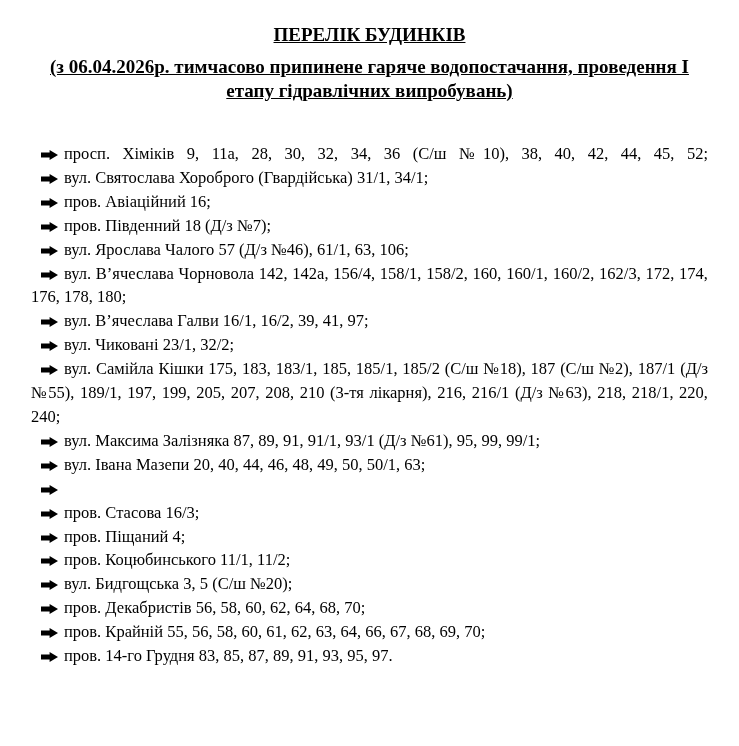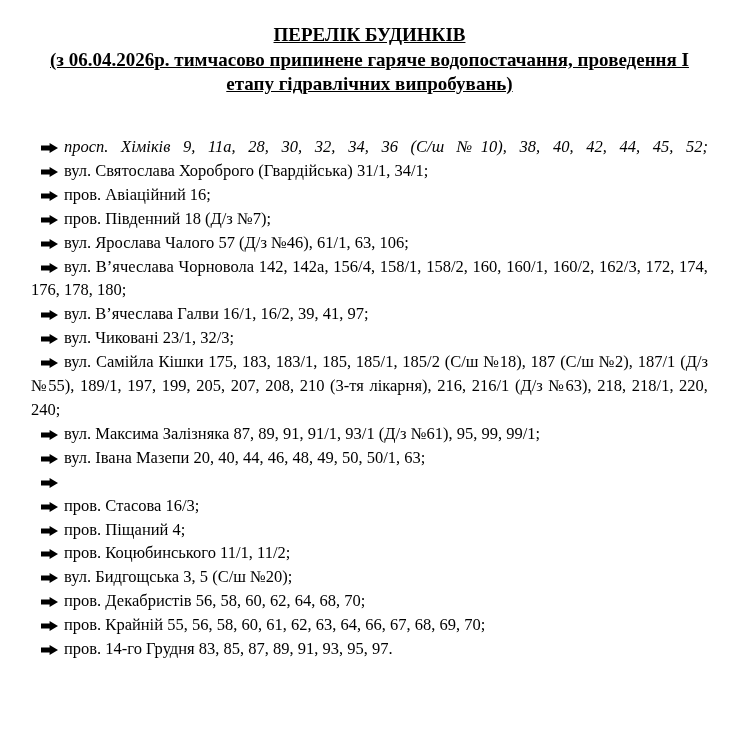--- a/index.html
+++ b/index.html
@@ -26,38 +26,37 @@
     font-size: 19px;
     line-height: 26px;
     text-decoration: underline;
     margin: 0;
   }
   .doc-subtitle {
     text-align: center;
     font-weight: bold;
     font-size: 19px;
     line-height: 24px;
-    margin: 0;
+    margin: 7px;
   }
   .doc-subtitle .sub-line {
     text-decoration: underline;
   }
   .building-list {
     margin-top: 39px;
     font-size: 16.5px;
   }
   .list-item {
     margin: 0;
     text-align: justify;
     text-indent: 10px;
     line-height: 23.9px;
   }
   .list-item.stretch {
     text-align-last: justify;
-    font-style: italic;
   }
   .bullet {
     display: inline-block;
     text-indent: 0;
     margin-right: 6px;
     vertical-align: baseline;
   }
   .bullet svg {
     display: inline-block;
     vertical-align: -1px;
@@ -97,21 +96,21 @@
   <p class="list-item"><span class="bullet"><svg width="17" height="10" viewBox="0 0 17 10" aria-hidden="true">
             <path d="M0 2.6 H8.6 V0 L17 5 L8.6 10 V7.4 H0 Z" fill="#000000"></path>
           </svg></span><span>вул. В’ячеслава Чорновола 142, 142а, 156/4, 158/1, 158/2, 160, 160/1, 160/2, 162/3, 172, 174, 176, 178, 180;</span></p>
 
   <p class="list-item"><span class="bullet"><svg width="17" height="10" viewBox="0 0 17 10" aria-hidden="true">
             <path d="M0 2.6 H8.6 V0 L17 5 L8.6 10 V7.4 H0 Z" fill="#000000"></path>
           </svg></span><span>вул. В’ячеслава Галви 16/1, 16/2, 39, 41, 97;</span></p>
 
   <p class="list-item"><span class="bullet"><svg width="17" height="10" viewBox="0 0 17 10" aria-hidden="true">
             <path d="M0 2.6 H8.6 V0 L17 5 L8.6 10 V7.4 H0 Z" fill="#000000"></path>
-          </svg></span><span>вул. Чиковані 23/1, 32/3;</span></p>
+          </svg></span><span>вул. Чиковані 23/1, 32/2;</span></p>
 
   <p class="list-item"><span class="bullet"><svg width="17" height="10" viewBox="0 0 17 10" aria-hidden="true">
             <path d="M0 2.6 H8.6 V0 L17 5 L8.6 10 V7.4 H0 Z" fill="#000000"></path>
           </svg></span><span>вул. Самійла Кішки 175, 183, 183/1, 185, 185/1, 185/2 (С/ш №18), 187 (С/ш №2), 187/1 (Д/з №55), 189/1, 197, 199, 205, 207, 208, 210 (3-тя лікарня), 216, 216/1 (Д/з №63), 218, 218/1, 220, 240;</span></p>
 
   <p class="list-item"><span class="bullet"><svg width="17" height="10" viewBox="0 0 17 10" aria-hidden="true">
             <path d="M0 2.6 H8.6 V0 L17 5 L8.6 10 V7.4 H0 Z" fill="#000000"></path>
           </svg></span><span>вул. Максима Залізняка 87, 89, 91, 91/1, 93/1 (Д/з №61), 95, 99, 99/1;</span></p>
 
 

